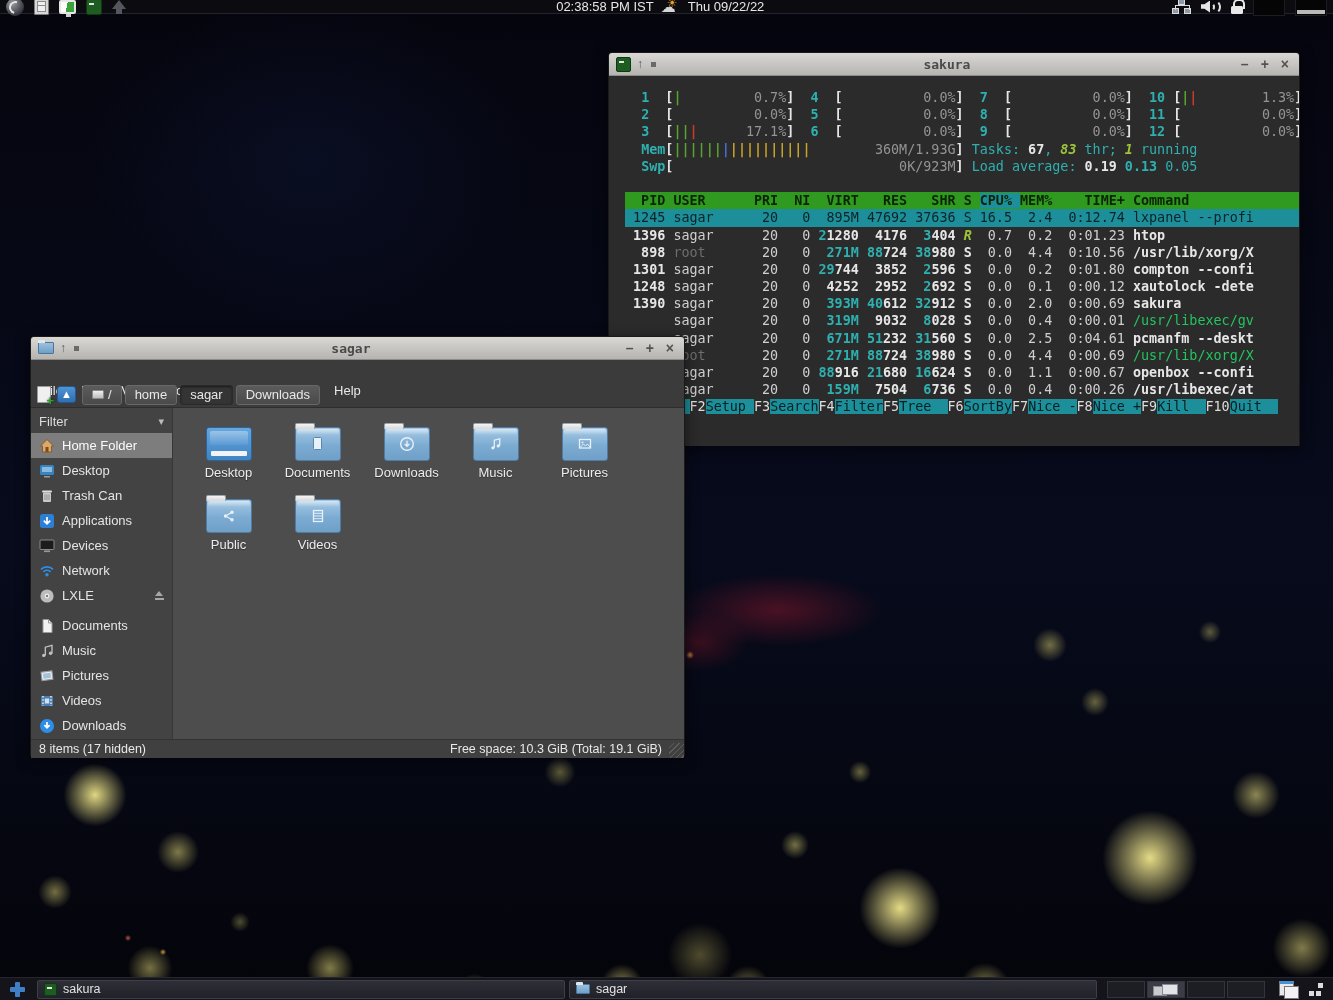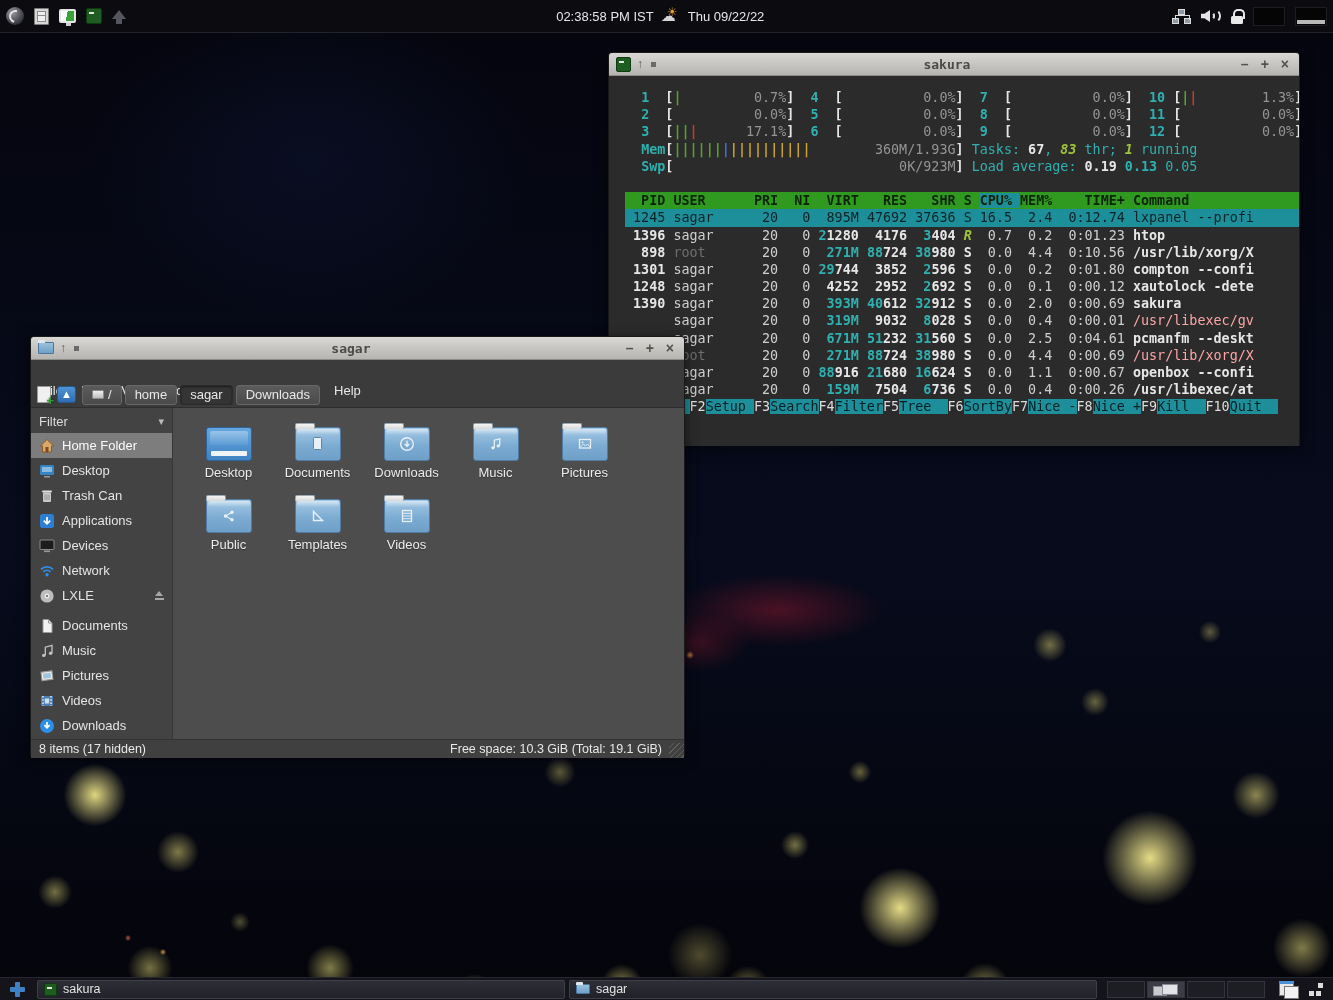--- a/index.html
+++ b/index.html
@@ -34,21 +34,21 @@
       radial-gradient(150px 52px at 778px 610px, rgba(140,25,45,.5), rgba(140,25,45,0) 70%),
       radial-gradient(70px 42px at 700px 642px, rgba(125,22,38,.42), rgba(125,22,38,0) 70%),
       radial-gradient(5px 5px at 690px 655px, rgba(255,170,70,.8), rgba(255,170,70,0) 80%),
       radial-gradient(4px 4px at 163px 952px, rgba(255,180,80,.8), rgba(255,180,80,0) 80%),
       radial-gradient(4px 4px at 128px 938px, rgba(255,120,90,.7), rgba(255,120,90,0) 80%),
       radial-gradient(320px 230px at 310px 160px, rgba(18,28,64,.35), rgba(18,28,64,0) 70%),
       radial-gradient(260px 200px at 780px 330px, rgba(14,20,52,.3), rgba(14,20,52,0) 70%),
       linear-gradient(180deg,#05050e 0%,#070b1c 55%,#04040a 100%);}
 
   
-  .top-panel{position:absolute;left:0;top:0;width:100%;height:33px;background:#0b0b10;
+  .top-panel{position:absolute;left:0;top:0;width:100%;height:14px;background:#0b0b10;
     border-bottom:1px solid #23232c;display:flex;align-items:center;padding:0 6px;z-index:50;}
   .tp-left{display:flex;align-items:center;gap:10px;}
   .tp-center{position:absolute;left:50%;transform:translateX(-53%);display:flex;align-items:center;gap:7px;
     font-size:13px;color:#e6e6e6;}
   .tp-right{margin-left:auto;display:flex;align-items:center;gap:10px;}
   .lxle-logo{width:18px;height:18px;border-radius:50%;position:relative;
     background:radial-gradient(circle at 35% 30%, #9a9aa0, #34343c 72%);}
   .lxle-logo::after{content:"";position:absolute;left:3px;top:3px;width:9px;height:9px;border-radius:50%;
     border:2px solid #e4e4e8;border-right-color:transparent;border-bottom-color:transparent;transform:rotate(-30deg);}
   .cab-icon{width:15px;height:17px;background:#d7d7d7;border:1px solid #7c7c7c;border-radius:1px;position:relative;}
@@ -103,21 +103,21 @@
   .term-window{left:608px;top:52px;width:692px;height:394px;z-index:5;}
   .term-body{height:370px;background:#2b2b2b;padding:13px 0 0 16px;overflow:hidden;
     font-family:"DejaVu Sans Mono",monospace;font-size:13.4px;line-height:17.2px;color:#cfcfcf;}
   .tline{white-space:pre;height:17.2px;}
   .tline span{white-space:pre;}
   .c{color:#2fb0b0;} .cb{color:#2fb0b0;font-weight:bold;}
   .wb{color:#e6e6e6;font-weight:bold;}
   .gv{color:#949494;}
   .gb{color:#9ec43a;font-weight:bold;font-style:italic;}
   .dimu{color:#6e6e6e;margin-top:16px;}
-  .cmdg{color:#fca5a5;}
+  .cmdg{color:#22c55e;}
   .brk{color:#e6e6e6;font-weight:bold;}
   .minner{display:inline-flex;justify-content:space-between;vertical-align:bottom;}
   .in14{width:14ch;} .in35{width:35ch;}
   .tk{font-weight:bold;}
   .tk-g{color:#58a52c;} .tk-b{color:#4070d8;} .tk-y{color:#c9a227;} .tk-r{color:#cc3a28;}
   .hdr{background:#2f9a1f;color:#0b2405;font-weight:bold;width:100%;}
   .hdr span{color:#0b2405;}
   .hdr .sortcell{background:#1d8f9a;}
   .sel{background:#1d8f9a;width:100%;}
   .sel span{color:#0c2326 !important;font-weight:normal !important;}
@@ -490,28 +490,20 @@
                     <circle cx="12" cy="5.2" r="1.7" fill="#eef4fa"></circle>
                     <circle cx="12" cy="12.8" r="1.7" fill="#eef4fa"></circle>
                     <path d="M5.5 9l6.5-3.8M5.5 9l6.5 3.8" stroke="#eef4fa" stroke-width="1.2"></path>
                   </svg></span>
               </div>
               <span class="file-label">Public</span>
             </div>
             <div class="file-item">
               <div class="folder-shape">
                 <span class="folder-emblem"><svg width="18" height="18" viewBox="0 0 18 18">
-                    <path d="M4.5 13.5V4.5l9 9z" fill="none" stroke="#eef4fa" stroke-width="1.4"></path>
-                  </svg></span>
-              </div>
-              <span class="file-label">Templates</span>
-            </div>
-            <div class="file-item">
-              <div class="folder-shape">
-                <span class="folder-emblem"><svg width="18" height="18" viewBox="0 0 18 18">
                     <rect x="4.5" y="3.5" width="9" height="11" fill="none" stroke="#eef4fa" stroke-width="1.3"></rect>
                     <path d="M4.5 6.3h9M4.5 9h9M4.5 11.7h9" stroke="#eef4fa" stroke-width=".9"></path>
                   </svg></span>
               </div>
               <span class="file-label">Videos</span>
             </div>
           </div>
       </div>
     </div>
     <div class="fm-statusbar">

